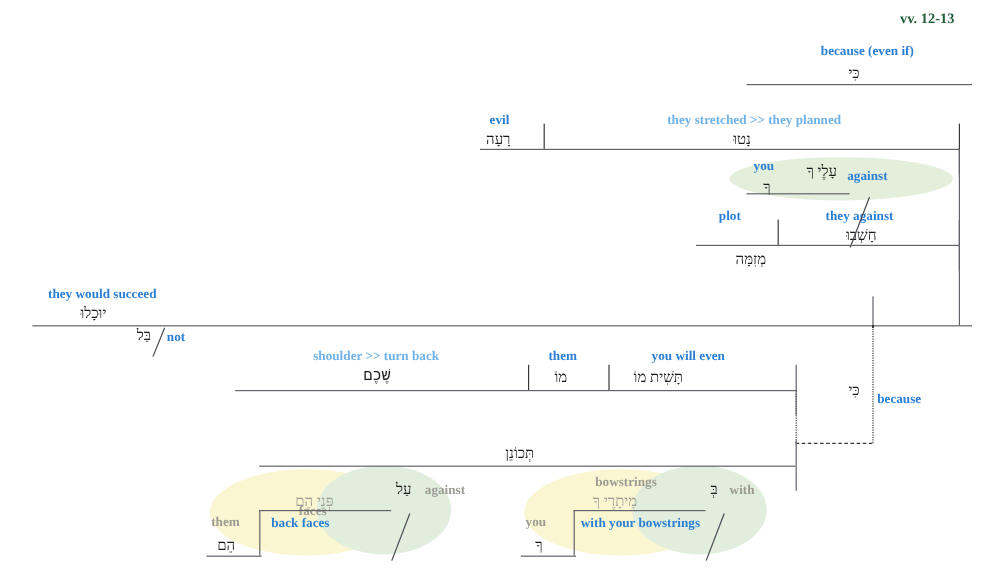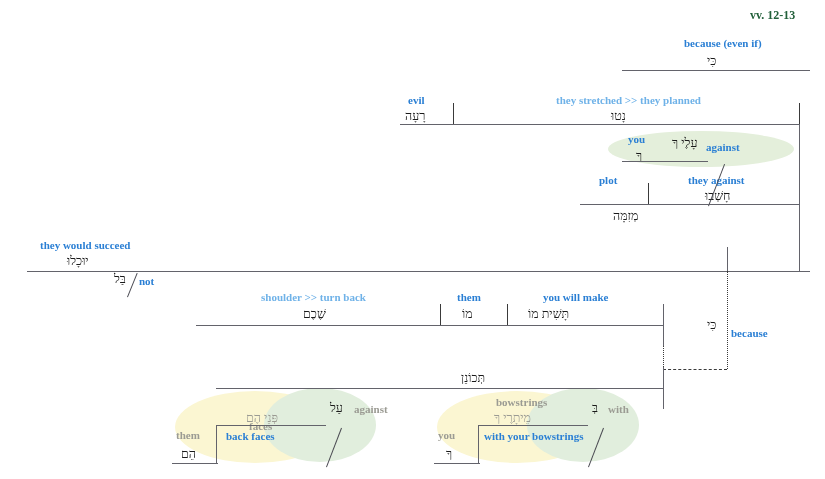--- a/index.html
+++ b/index.html
@@ -109,30 +109,30 @@
   <div class="heb" style="left:613px;top:189px;margin-top:20px;">מְזִמָּה</div>
   <div class="gloss" style="left:688px;top:174px;">they against</div>
   <div class="heb" style="left:705px;top:189px;">חָשְׁבוּ</div>
 
   <div class="gloss" style="left:40px;top:239px;">they would succeed</div>
   <div class="heb" style="left:67px;top:254px;">יוּכָלוּ</div>
   <div class="heb" style="left:114px;top:272px;">בַּל</div>
   <div class="gloss" style="left:139px;top:275px;">not</div>
 
   <div class="gloss light" style="left:261px;top:291px;">shoulder &gt;&gt; turn back</div>
-  <div class="heb" style="left:303px;top:307px;">שֶׁכֶם</div>
+  <div class="heb" style="left:303px;top:307px;font-family:Liberation Mono, monospace;">שֶׁכֶם</div>
   <div class="gloss" style="left:457px;top:291px;">them</div>
   <div class="heb" style="left:462px;top:307px;">מוֹ</div>
-  <div class="gloss" style="left:543px;top:291px;">you will make</div>
+  <div class="gloss" style="left:543px;top:291px;">you will even</div>
   <div class="heb" style="left:528px;top:307px;">תָּשִׁית מוֹ</div>
 
   <div class="heb" style="left:707px;top:318px;">כִּי</div>
   <div class="gloss" style="left:731px;top:327px;">because</div>
 
-  <div class="heb" style="left:421px;top:371px;margin-left:40px;">תְּכוֹנֵן</div>
+  <div class="heb" style="left:421px;top:371px;">תְּכוֹנֵן</div>
 
   <div class="gray-gloss" style="left:249px;top:420px;">faces</div>
   <div class="heb gray" style="left:246px;top:411px;">פְּנֵי הֶם</div>
   <div class="heb" style="left:330px;top:401px;">עַל</div>
   <div class="gray-gloss" style="left:354px;top:403px;">against</div>
   <div class="gray-gloss" style="left:176px;top:429px;">them</div>
   <div class="heb" style="left:181px;top:447px;">הֵם</div>
   <div class="gloss" style="left:226px;top:430px;">back faces</div>
 
   <div class="gray-gloss" style="left:496px;top:396px;">bowstrings</div>

